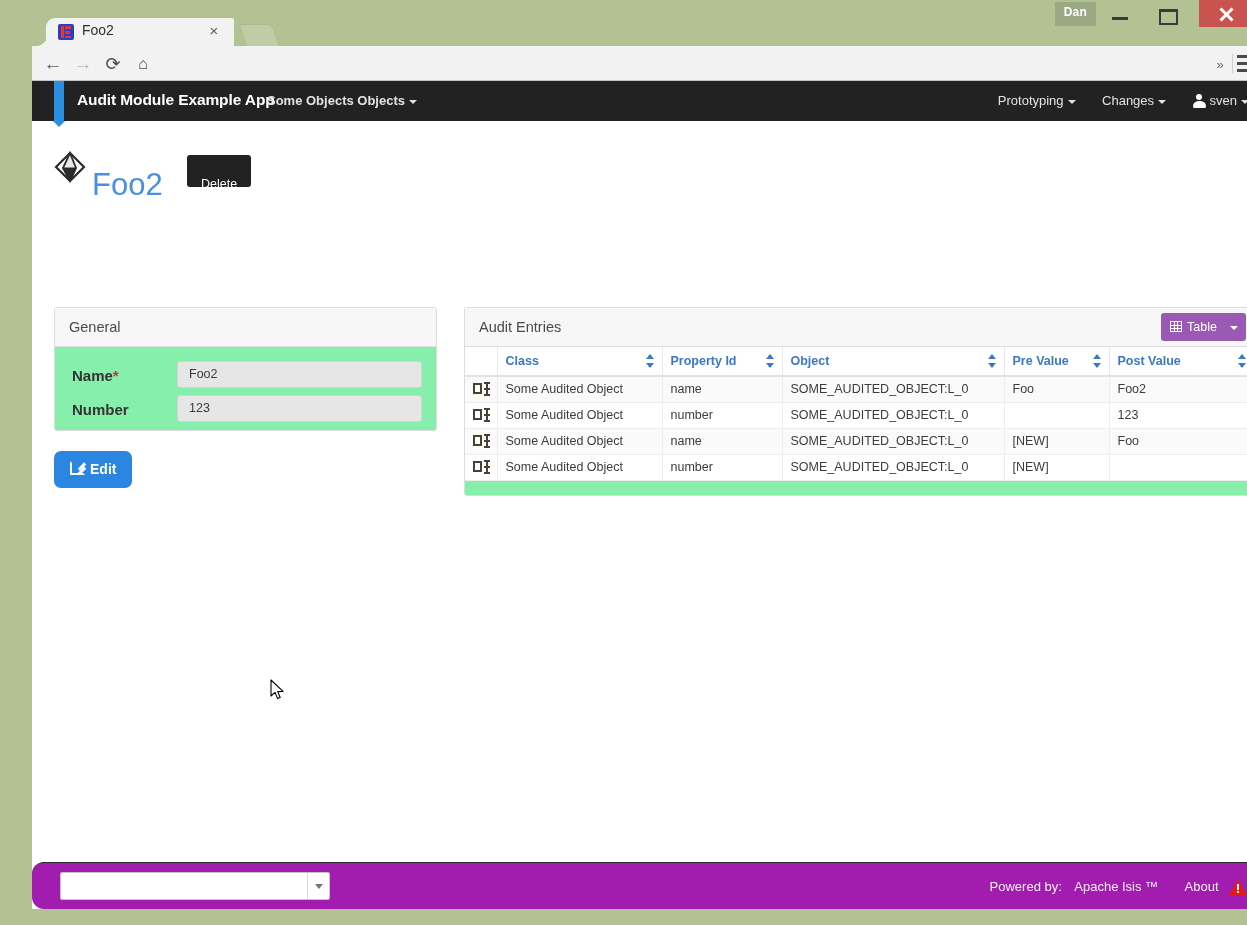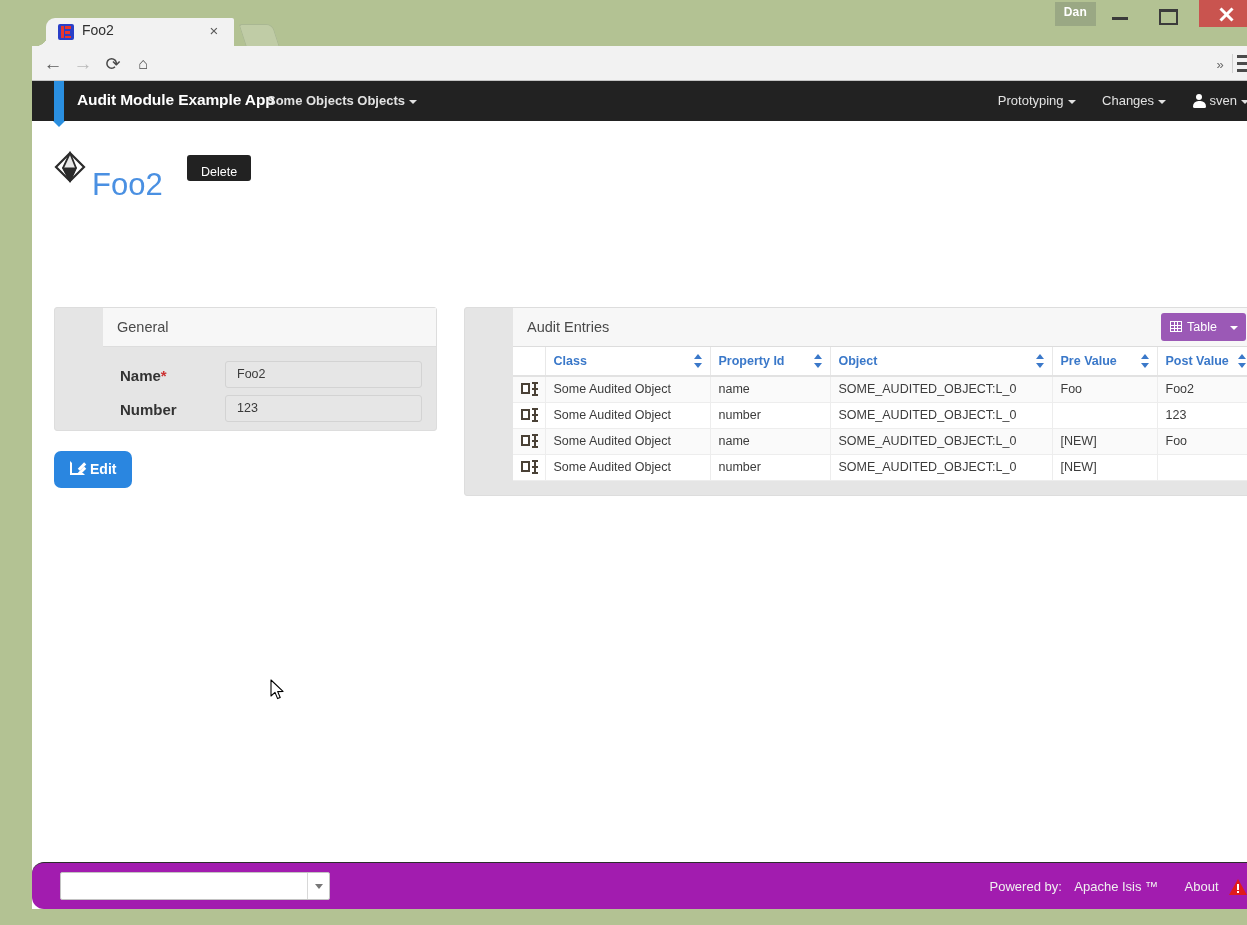--- a/index.html
+++ b/index.html
@@ -160,28 +160,28 @@
   }
 
   
   #entity-header { position:absolute; left:0; top:40px; width:1231px; height:85px; }
   #entity-icon { position:absolute; left:22px; top:30px; width:32px; height:32px; }
   #entity-title {
     position:absolute; left:60px; top:22px; height:42px; line-height:42px;
     font-size:31px; color:#4a90e2; font-weight:normal;
   }
   #delete-button {
-    position:absolute; left:155px; top:34px; height:26px; padding:4px 14px;
+    position:absolute; left:155px; top:34px; height:26px; padding:16px 14px;
     background:#222222; color:#ffffff; font-size:12.5px; line-height:26px;
     border:none; border-radius:3px; cursor:pointer; font-family:"Liberation Sans", sans-serif;
   }
 
   
   .panel {
-    position:absolute; background:#e5e5e5; border:1px solid #dddddd; border-radius:3px;padding-left:48px;
+    position:absolute; background:#86efac; border:1px solid #dddddd; border-radius:3px;
   }
   .panel-heading {
     height:39px; background:#f7f7f7; border-bottom:1px solid #dddddd;
     padding:0 14px; line-height:39px; font-size:14.5px; color:#4a4a4a; position:relative;
   }
 
   #general-panel { left:22px; top:226px; width:383px; height:124px; }
   .prop-row { position:relative; height:29px; margin:0; }
   .prop-label {
     position:absolute; left:17px; top:0; height:29px; line-height:29px;

